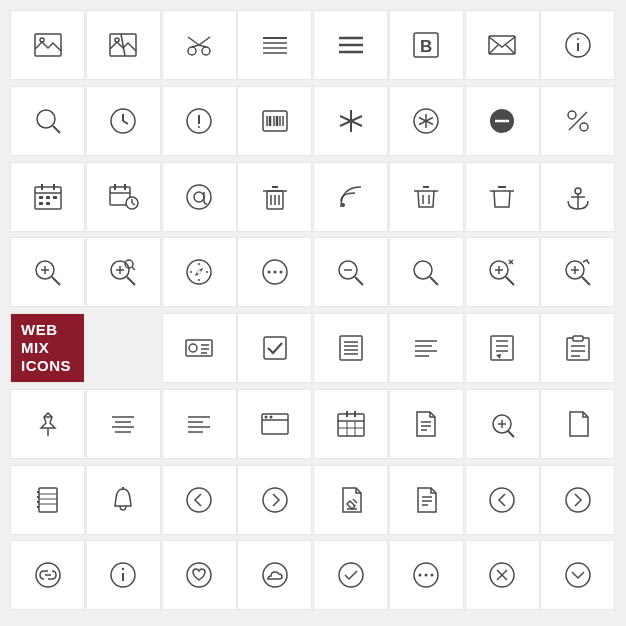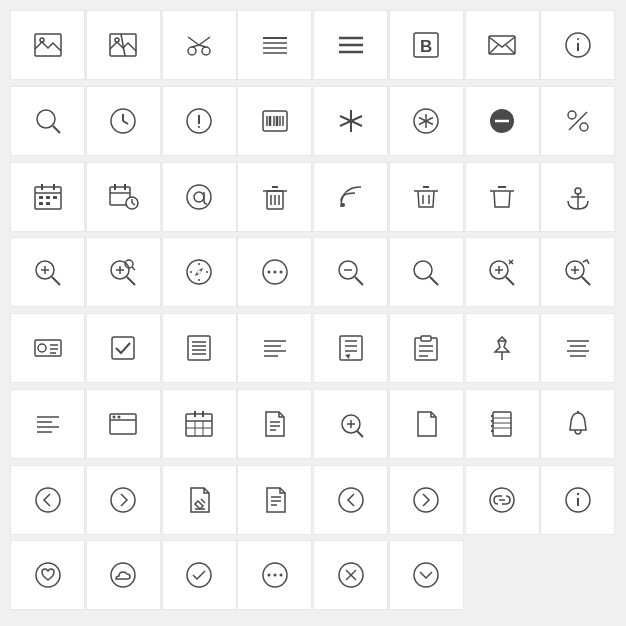--- a/index.html
+++ b/index.html
@@ -319,20 +319,24 @@
     <div class="icon-cell">
       <svg viewBox="0 0 32 32">
         <circle cx="13" cy="14" r="9" stroke="#4a4a4a" stroke-width="1.5" fill="none"></circle>
         <line x1="9" y1="14" x2="17" y2="14" stroke="#4a4a4a" stroke-width="1.5"></line>
         <line x1="13" y1="10" x2="13" y2="18" stroke="#4a4a4a" stroke-width="1.5"></line>
         <line x1="20" y1="21" x2="28" y2="29" stroke="#4a4a4a" stroke-width="2"></line>
         <polyline points="21,6 25,4 27,8" stroke="#4a4a4a" stroke-width="1.5" fill="none"></polyline>
       </svg>
     </div>
 
+    <div class="icon-cell label-cell" style="grid-column: span 2;">
+      <span class="label-text">WEB MIX</span>
+      <span class="label-text">ICONS</span>
+    </div>
     <div class="icon-cell">
       <svg viewBox="0 0 32 32">
         <rect x="3" y="8" width="26" height="16" rx="1" stroke="#4a4a4a" stroke-width="1.5" fill="none"></rect>
         <circle cx="10" cy="16" r="4" stroke="#4a4a4a" stroke-width="1.5" fill="none"></circle>
         <line x1="18" y1="13" x2="26" y2="13" stroke="#4a4a4a" stroke-width="1.5"></line>
         <line x1="18" y1="17" x2="26" y2="17" stroke="#4a4a4a" stroke-width="1.5"></line>
         <line x1="18" y1="21" x2="24" y2="21" stroke="#4a4a4a" stroke-width="1.5"></line>
       </svg>
     </div>
     <div class="icon-cell">

